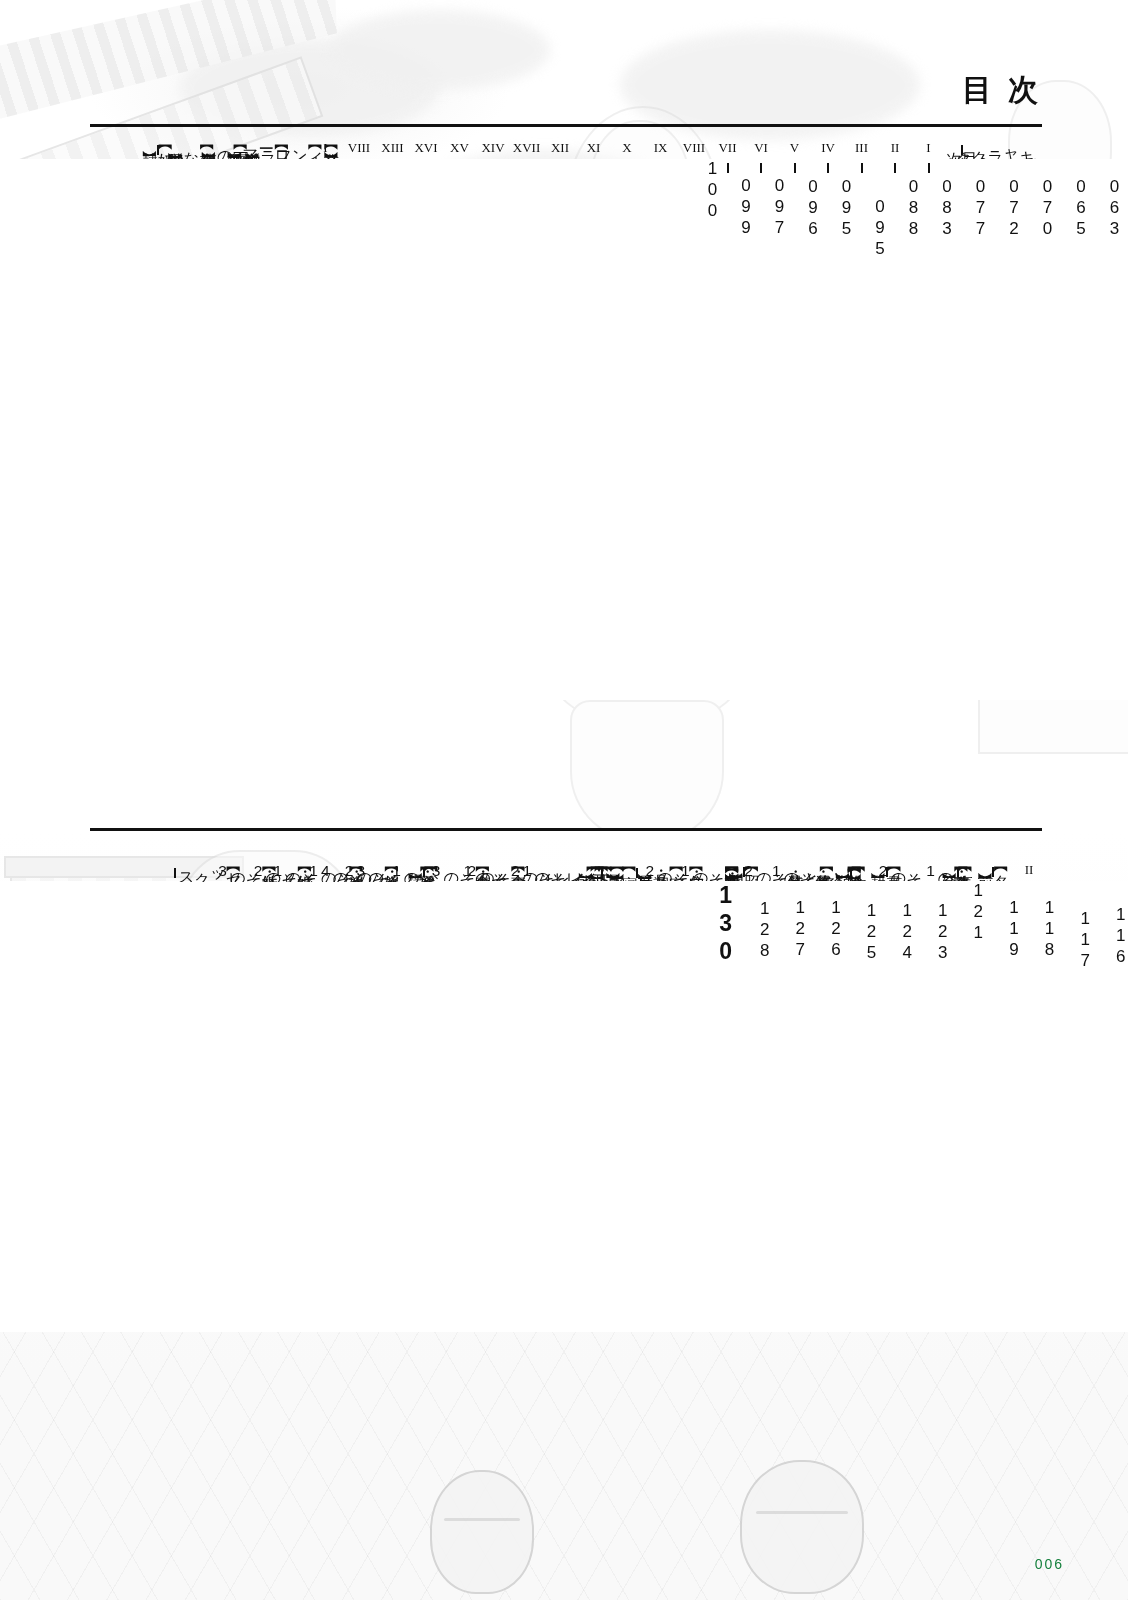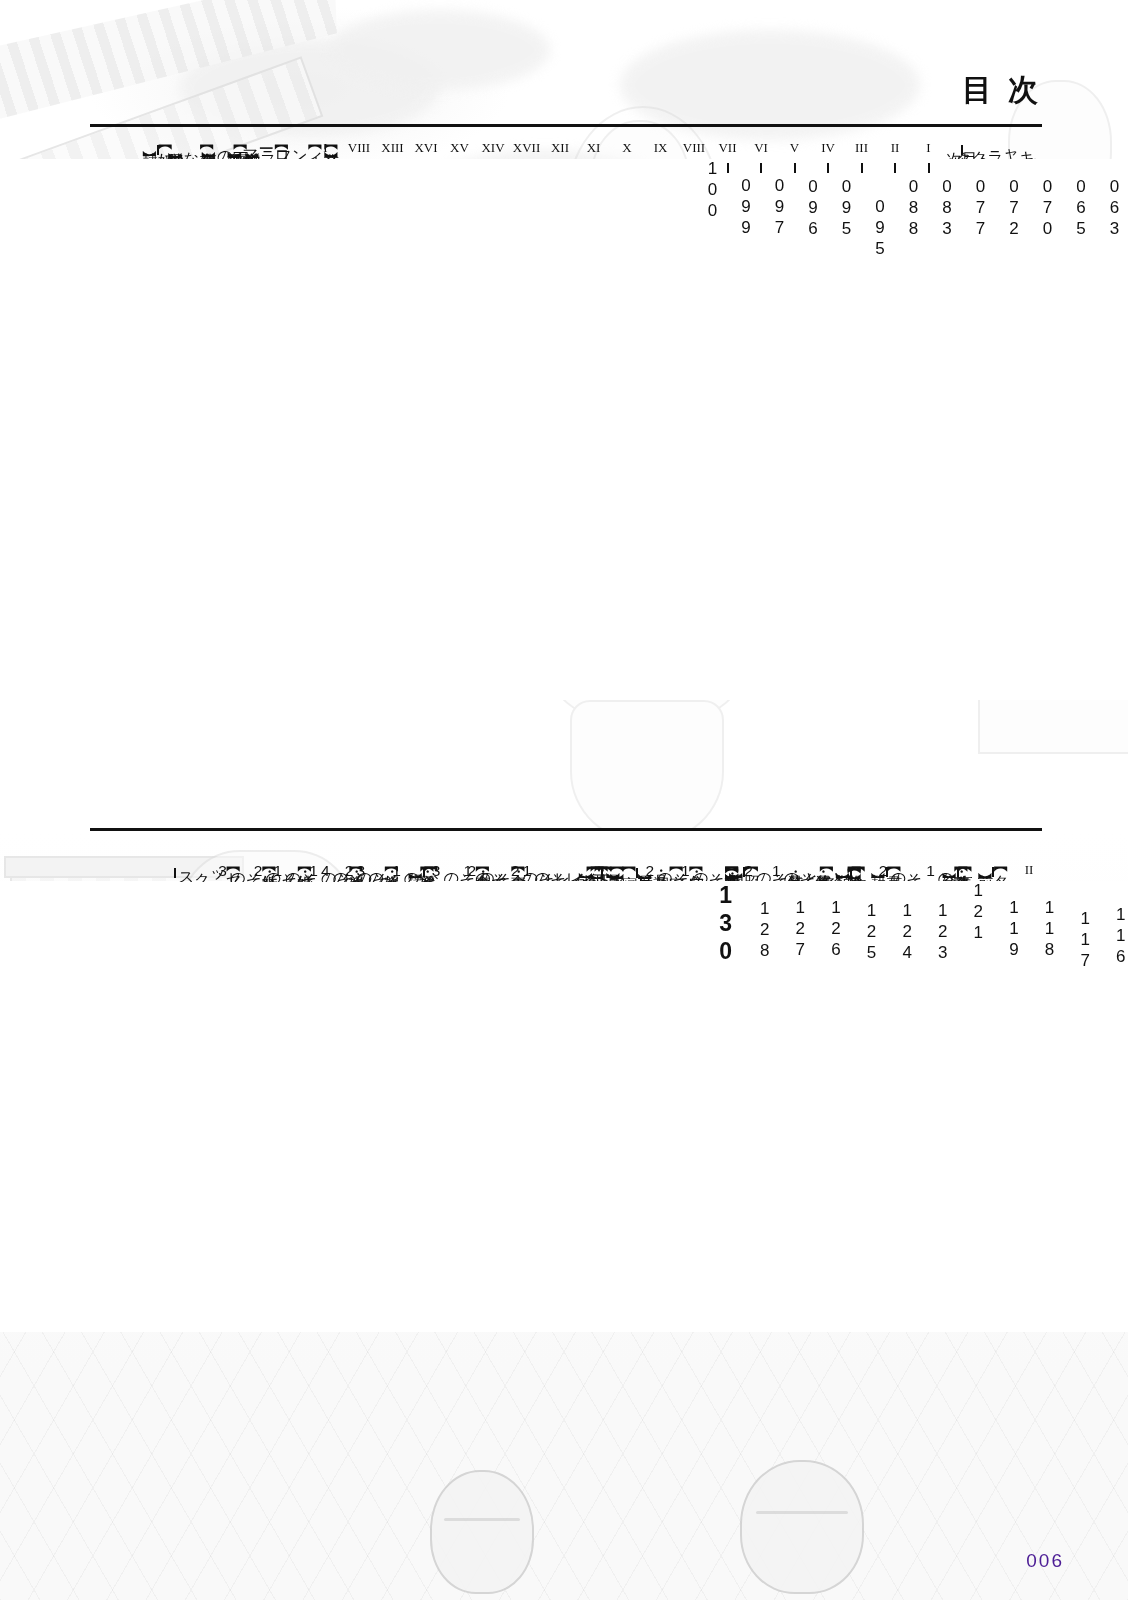--- a/index.html
+++ b/index.html
@@ -226,23 +226,23 @@
   }
 
   .entry.big .label { font-size: 25px; font-weight: 700; letter-spacing: 2px; }
   .entry.big .page { font-size: 23px; font-weight: 700; letter-spacing: 2px; }
   .entry.sect .label { font-size: 17px; }
 
   .folio {
     position: absolute;
     right: 64px;
     bottom: 28px;
-    font-size: 19px;
+    font-size: 14px;
     letter-spacing: 2px;
-    color: #4c1d95;
+    color: #15803d;
   }
 </style>
 </head>
 <body>
 
 <div class="page">
 
   <div class="bg">
     <div class="sky"></div>
 

